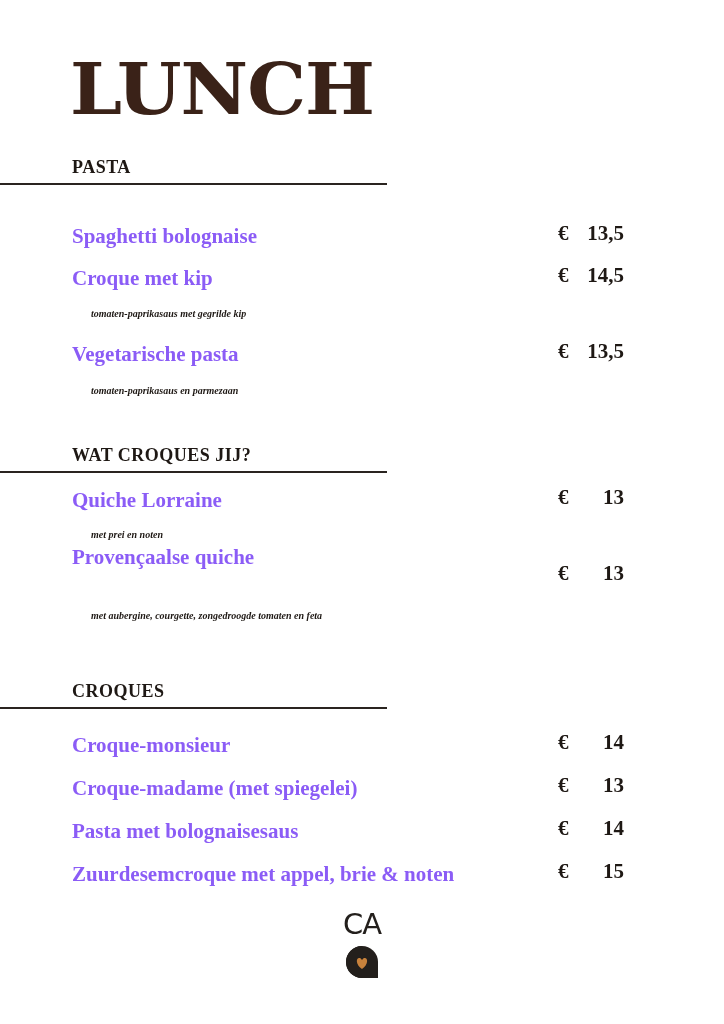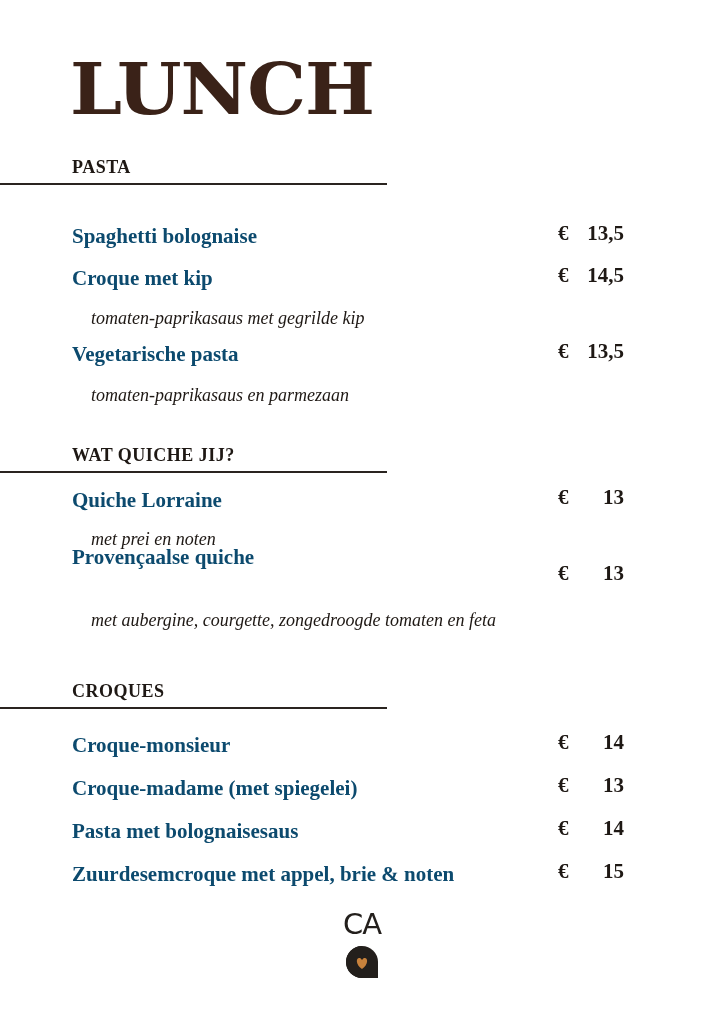--- a/index.html
+++ b/index.html
@@ -15,25 +15,25 @@
       transform: scaleY(0.95);
     }
     .section-head {
       position: absolute; left: 72px; font-weight: bold; font-size: 18px;
       letter-spacing: 0.5px; color: #1e1814;
       font-family: "Liberation Serif", serif;
     }
     .rule { position: absolute; left: 0; width: 387px; height: 2px; background: #2a2420; }
     .item {
       position: absolute; left: 72px; font-weight: bold; font-size: 21px;
-      font-family: "Liberation Serif", serif; color: #0c4a6e; line-height: 31px;
+      font-family: "Liberation Serif", serif; color: #8b5cf6; line-height: 31px;
     }
     .desc {
-      position: absolute; left: 91px; font-style: italic; font-weight: normal;
-      font-size: 18px; font-family: "Liberation Serif", serif; color: #1e1814;
+      position: absolute; left: 91px; font-style: italic; font-weight: bold;
+      font-size: 10px; font-family: "Liberation Serif", serif; color: #1e1814;
     }
     .price {
       position: absolute; left: 558px; width: 66px; font-weight: bold;
       font-size: 21px; font-family: "Liberation Serif", serif;
       display: flex; justify-content: space-between; color: #1e1814;
     }
     .logo { position: absolute; left: 334px; top: 910px; width: 56px; height: 80px; }
     .logo-text {
       font-family: "DejaVu Sans", sans-serif; font-size: 29px; color: #231f1c;
       letter-spacing: -1px; line-height: 1; text-align: center;
@@ -61,21 +61,21 @@
   </div>
 <div class="desc" style="top:308px">tomaten-paprikasaus met gegrilde kip</div>
 
 <div class="item" style="top:339px">Vegetarische pasta</div>
 <div class="price" style="top:339px">
     <span>€</span>
     <span>13,5</span>
   </div>
 <div class="desc" style="top:385px">tomaten-paprikasaus en parmezaan</div>
 
-<div class="section-head" style="top:445px">WAT QUICHE JIJ?</div>
+<div class="section-head" style="top:445px">WAT CROQUES JIJ?</div>
 <div class="rule" style="top:471px"></div>
 
 <div class="item" style="top:485px">Quiche Lorraine</div>
 <div class="price" style="top:485px">
     <span>€</span>
     <span>13</span>
   </div>
 <div class="desc" style="top:529px">met prei en noten</div>
 
 <div class="item" style="top:542px">Provençaalse quiche</div>

